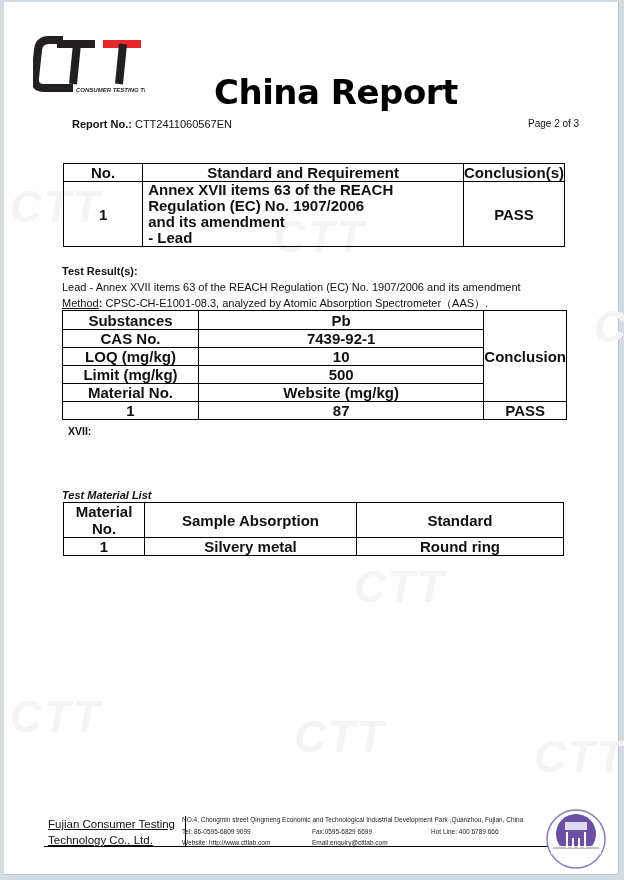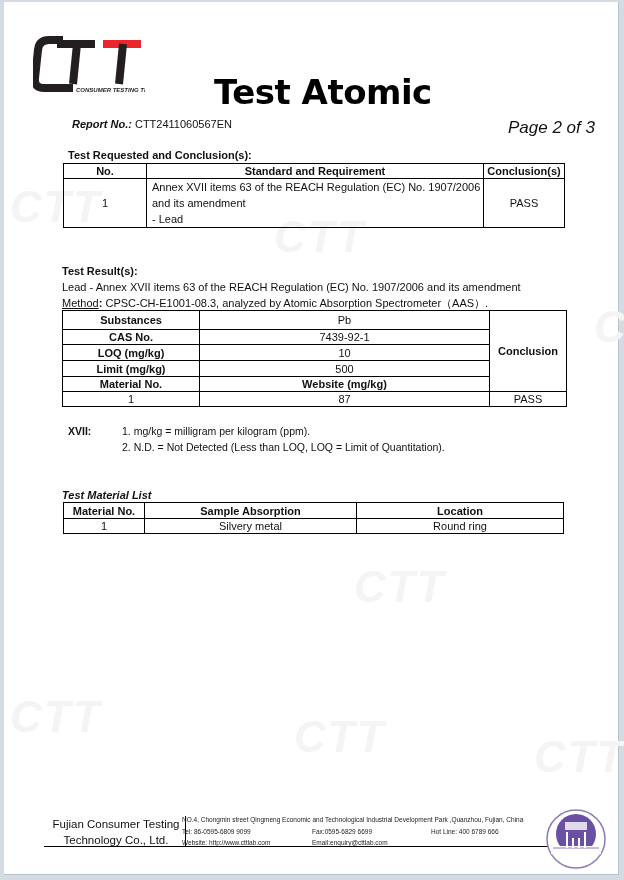--- a/index.html
+++ b/index.html
@@ -6,32 +6,32 @@
   body { width:624px; height:880px; background:#d4dbe3; position:relative; overflow:hidden;
          font-family:"Liberation Sans", sans-serif; color:#111; }
   .page { position:absolute; left:4px; top:2px; width:614px; height:872px; background:#ffffff;
           border-right:1px solid #b9c3cf; border-bottom:1px solid #b9c3cf; }
   .wm { position:absolute; font-family:"Liberation Sans", sans-serif; font-style:italic; font-weight:bold;
         font-size:44px; color:#f4f4f4; letter-spacing:2px; }
   .logo { position:absolute; left:29px; top:32px; width:112px; height:64px; }
   .title { position:absolute; left:210px; top:70px; font-family:"DejaVu Sans", sans-serif; font-weight:bold;
            font-size:34px; letter-spacing:-0.5px; color:#000; }
   .rno { position:absolute; left:68px; top:116px; font-size:11px; }
-  .rno b { font-weight:bold;font-style:italic; }
-  .pg { position:absolute; left:504px; top:116px; font-size:17px;font-style:italic; }
+  .rno b { font-weight:bold; }
+  .pg { position:absolute; left:524px; top:116px; font-size:10px; }
   .sec { position:absolute; font-size:11px; font-weight:bold; }
   .txt { position:absolute; font-size:11px; }
-  table { position:absolute; border-collapse:collapse; font-size:11px; }
-  td, th { border:1px solid #000; padding:0; text-align:center; font-weight:normal; }
+  table { position:absolute; border-collapse:collapse; font-size:15px; }
+  td, th { border:1px solid #000; padding:0; text-align:center; font-weight:bold; }
   th { font-weight:bold; }
   .tl { text-align:left; padding-left:5px; line-height:16px; }
   .note { position:absolute; font-size:10.5px; line-height:16px; }
   .footer-line { position:absolute; left:40px; top:844px; width:538px; border-top:1px solid #000; }
   .fvline { position:absolute; left:181px; top:814px; height:31px; border-left:1px solid #000; }
-  .fco { position:absolute; left:44px; top:814px; width:136px; text-align:center; font-size:11.5px; line-height:16px; }
+  .fco { position:absolute; left:44px; top:814px; width:136px; text-align:left; font-size:11.5px; line-height:16px;text-decoration:underline; }
   .fsm { position:absolute; font-size:6.5px; color:#222; white-space:nowrap; }
   .seal { position:absolute; left:541px; top:806px; width:62px; height:62px; }
 </style>
 </head>
 <body>
 
 <div class="page">
 
   <div class="wm" style="left:6px;top:180px;">CTT</div>
   <div class="wm" style="left:270px;top:210px;">CTT</div>
@@ -43,29 +43,28 @@
 
   <svg class="logo" viewBox="0 0 112 64">
     <path d="M30 6 L16 6 Q6 6 5 16 L2 44 Q1 54 11 54 L40 54" fill="none" stroke="#231f20" stroke-width="8" stroke-linejoin="round"></path>
     <path d="M24 10 L62 10" stroke="#231f20" stroke-width="8"></path>
     <path d="M44 10 L40 50" stroke="#231f20" stroke-width="8"></path>
     <path d="M70 10 L108 10" stroke="#e8262b" stroke-width="8"></path>
     <path d="M90 10 L86 50" stroke="#231f20" stroke-width="8"></path>
     <text x="43" y="58" font-size="6" font-style="italic" font-weight="bold" fill="#231f20" font-family="Liberation Sans, sans-serif">CONSUMER TESTING TECH</text>
   </svg>
 
-  <div class="title">Test Atomic</div>
+  <div class="title">China Report</div>
 
   <div class="rno">
     <b>Report No.:</b>
     <span>CTT2411060567EN</span>
   </div>
   <div class="pg">Page 2 of 3</div>
 
-  <div class="sec" style="left:64px;top:147px;">Test Requested and Conclusion(s):</div>
   <table style="left:59px;top:161px;width:502px;">
     <tbody>
         <tr style="height:15px;">
       <th style="width:82px;">No.</th>
       <th style="width:336px;">Standard and Requirement</th>
       <th>Conclusion(s)</th>
     </tr>
     <tr style="height:47px;">
       <td>1</td>
       <td class="tl">
@@ -107,32 +106,28 @@
     </tr>
     <tr style="height:15px;">
       <td>1</td>
       <td>87</td>
       <td>PASS</td>
     </tr>
   </tbody>
     </table>
 
   <div class="note" style="left:64px;top:421px;font-weight:bold;">XVII:</div>
-  <div class="note" style="left:118px;top:421px;">
-    <div>1. mg/kg = milligram per kilogram (ppm).</div>
-    <div>2. N.D. = Not Detected (Less than LOQ, LOQ = Limit of Quantitation).</div>
-  </div>
 
   <div class="sec" style="left:58px;top:487px;font-style:italic;">Test Material List</div>
   <table style="left:59px;top:500px;width:501px;">
     <tbody>
         <tr style="height:16px;">
       <th style="width:80px;">Material No.</th>
       <th style="width:211px;">Sample Absorption</th>
-      <th>Location</th>
+      <th>Standard</th>
     </tr>
     <tr style="height:15px;">
       <td>1</td>
       <td>Silvery metal</td>
       <td>Round ring</td>
     </tr>
   </tbody>
     </table>
 
   <div class="fco">

